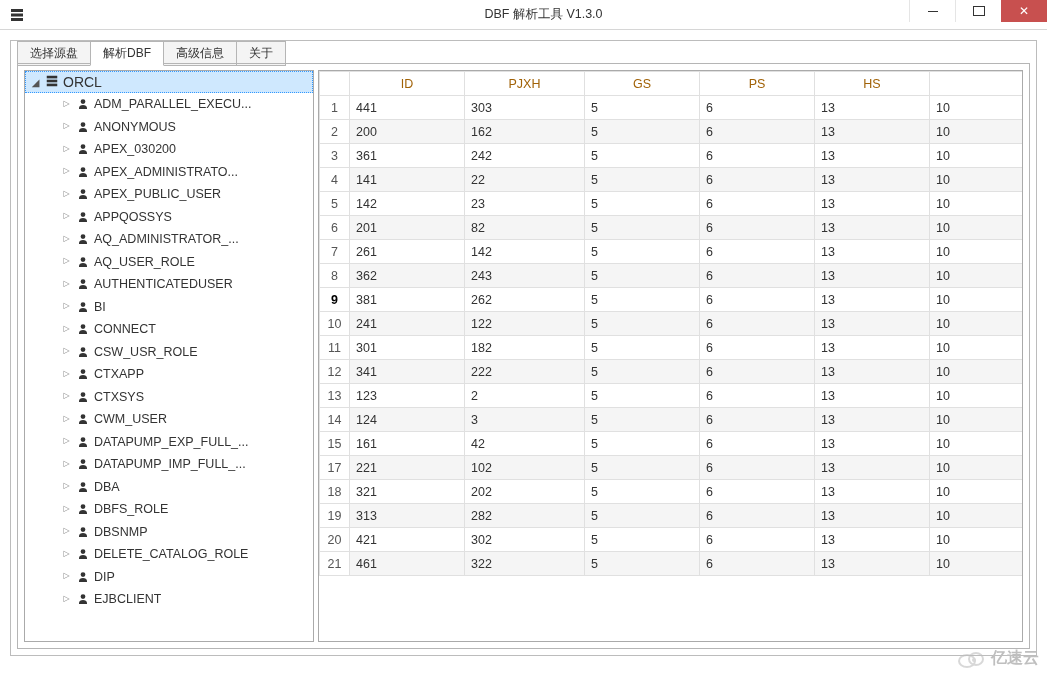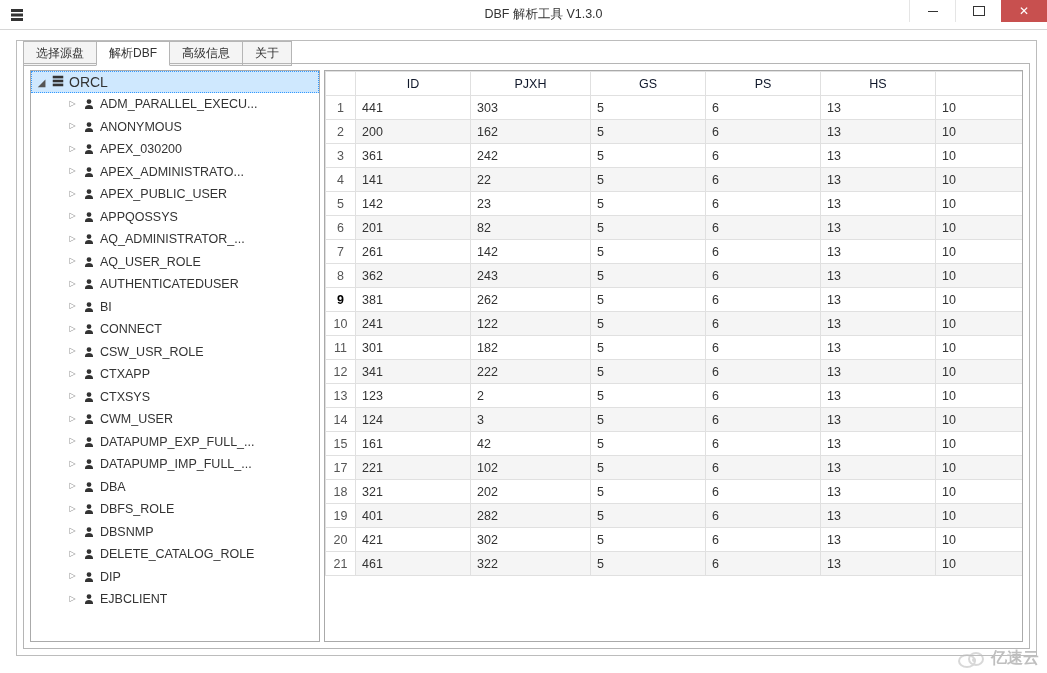--- a/index.html
+++ b/index.html
@@ -49,21 +49,21 @@
     cursor: default;
     border-left: 1px solid #e5e5e5;
   }
   .titlebar .win-btn.close { background: #c8504f; color: #fff; border:none;}
   .titlebar .win-btn.min::before { content:""; display:block; width:10px; border-top:1px solid #333; }
   .titlebar .win-btn.max::before { content:""; display:block; width:10px; height:8px; border:1px solid #333; }
   .titlebar .win-btn.close::before { content:"\2715"; font-size:12px;}
   
   .workspace {
     border: 1px solid #bcbcbc;
-    margin: 10px 10px 10px 16px;
+    margin: 10px 10px 10px 10px;
     height: 616px;
     background:#fff;
     position:relative;
     padding-top: 22px;
   }
   
   .tab-row {
     position:absolute;
     top:-1px; left:6px;
     display:flex;
@@ -151,21 +151,21 @@
   table.grid { border-collapse:collapse; width:100%; table-layout:fixed; }
   table.grid th, table.grid td {
     border:1px solid #e0e0e0;
     height:24px;
     font-weight:normal;
     font-size:12.5px;
     text-align:left;
     padding:0 6px;
     white-space:nowrap;
   }
-  table.grid th { background:#fff; text-align:center; color:#0f172a; position:sticky; top:0;}
+  table.grid th { background:#fff; text-align:center; color:#a16207; position:sticky; top:0;}
   table.grid .rowhdr { width:30px; text-align:center; color:#555; background:#fff; position:sticky; left:0;}
   table.grid tbody tr:nth-child(odd) td.cell { background:#fff; }
   table.grid tbody tr:nth-child(even) td.cell { background:#f5f5f5; }
   table.grid tbody tr.selrow td.rowhdr { font-weight:bold; color:#000;}
   
   .col-id{width:115px;} .col-pjxh{width:120px;} .col-rest{width:115px;}
   
   .wm {
     position:absolute; right:8px; bottom:4px;
     color:#bfbfbf; font-size:16px; font-weight:700;
@@ -595,21 +595,21 @@
                 <td class="rowhdr">18</td>
                 <td class="cell">321</td>
                 <td class="cell">202</td>
                 <td class="cell">5</td>
                 <td class="cell">6</td>
                 <td class="cell">13</td>
                 <td class="cell">10</td>
               </tr>
               <tr>
                 <td class="rowhdr">19</td>
-                <td class="cell">401</td>
+                <td class="cell">313</td>
                 <td class="cell">282</td>
                 <td class="cell">5</td>
                 <td class="cell">6</td>
                 <td class="cell">13</td>
                 <td class="cell">10</td>
               </tr>
               <tr>
                 <td class="rowhdr">20</td>
                 <td class="cell">421</td>
                 <td class="cell">302</td>

